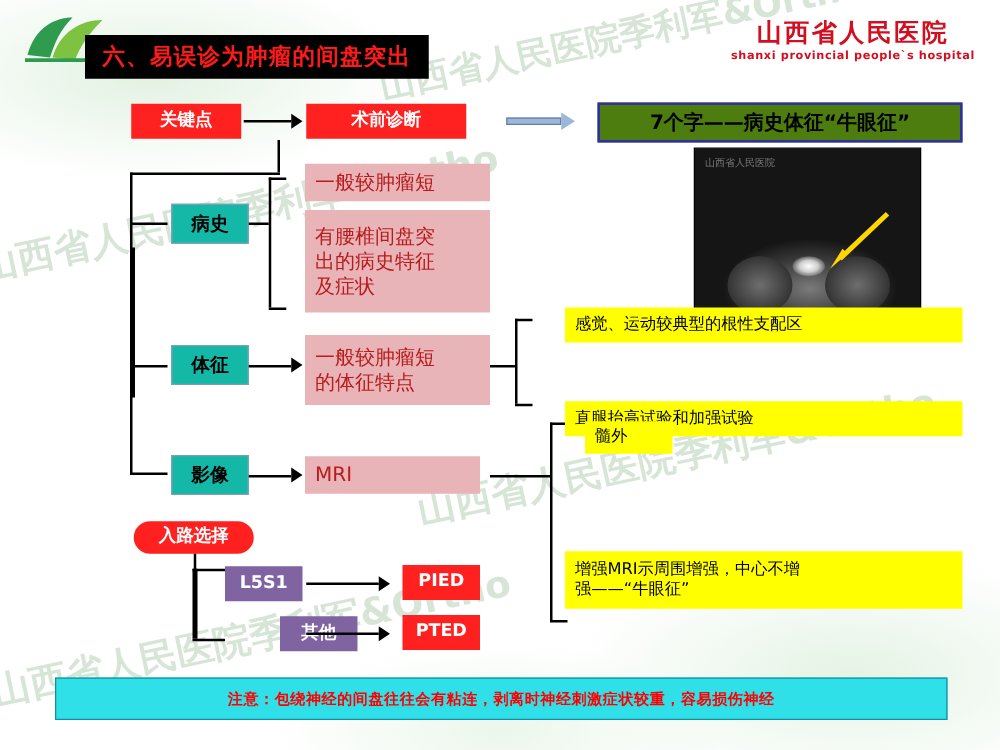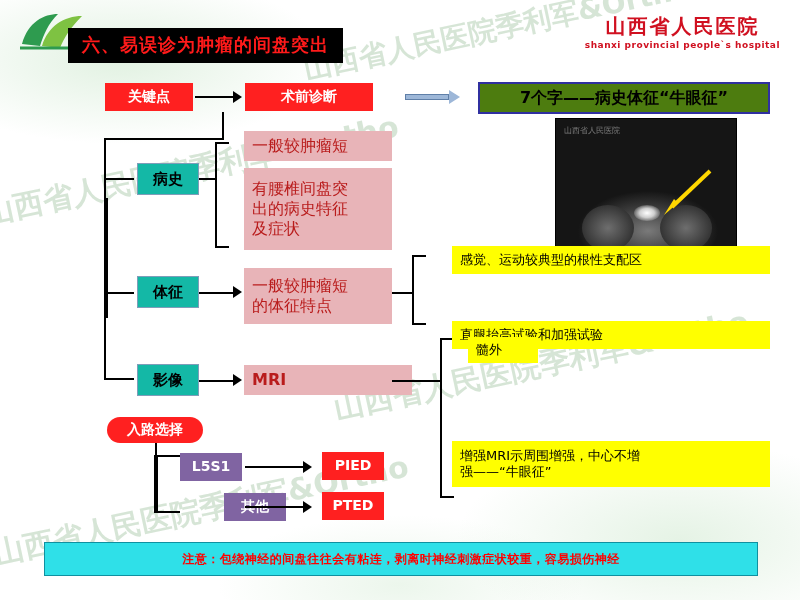--- a/index.html
+++ b/index.html
@@ -284,21 +284,21 @@
 
   <div class="box box-blue" style="left:137px; top:276px; width:62px; height:32px;">体征</div>
   <div class="line hline" style="left:199px; top:292px; width:34px;"></div>
   <div class="arrow-right" style="left:233px; top:286px;"></div>
   <div class="box box-pink" style="left:244px; top:268px; width:148px; height:56px;">一般较肿瘤短
 的体征特点</div>
 
   <div class="box box-blue" style="left:137px; top:364px; width:62px; height:32px;">影像</div>
   <div class="line hline" style="left:199px; top:380px; width:34px;"></div>
   <div class="arrow-right" style="left:233px; top:374px;"></div>
-  <div class="box box-pink" style="left:244px; top:365px; width:168px; height:30px; justify-content:flex-start;font-weight:bold;">MRI</div>
+  <div class="box box-pink" style="left:244px; top:365px; width:140px; height:30px; justify-content:flex-start;">MRI</div>
 
   <div class="line vline" style="left:412px; top:255px; height:68px;"></div>
   <div class="line hline" style="left:412px; top:255px; width:14px;"></div>
   <div class="line hline" style="left:412px; top:323px; width:14px;"></div>
   <div class="line hline" style="left:392px; top:292px; width:20px;"></div>
 
   <div class="line vline" style="left:440px; top:338px; height:158px;"></div>
   <div class="line hline" style="left:440px; top:338px; width:14px;"></div>
   <div class="line hline" style="left:440px; top:496px; width:14px;"></div>
   <div class="line hline" style="left:392px; top:380px; width:48px;"></div>

